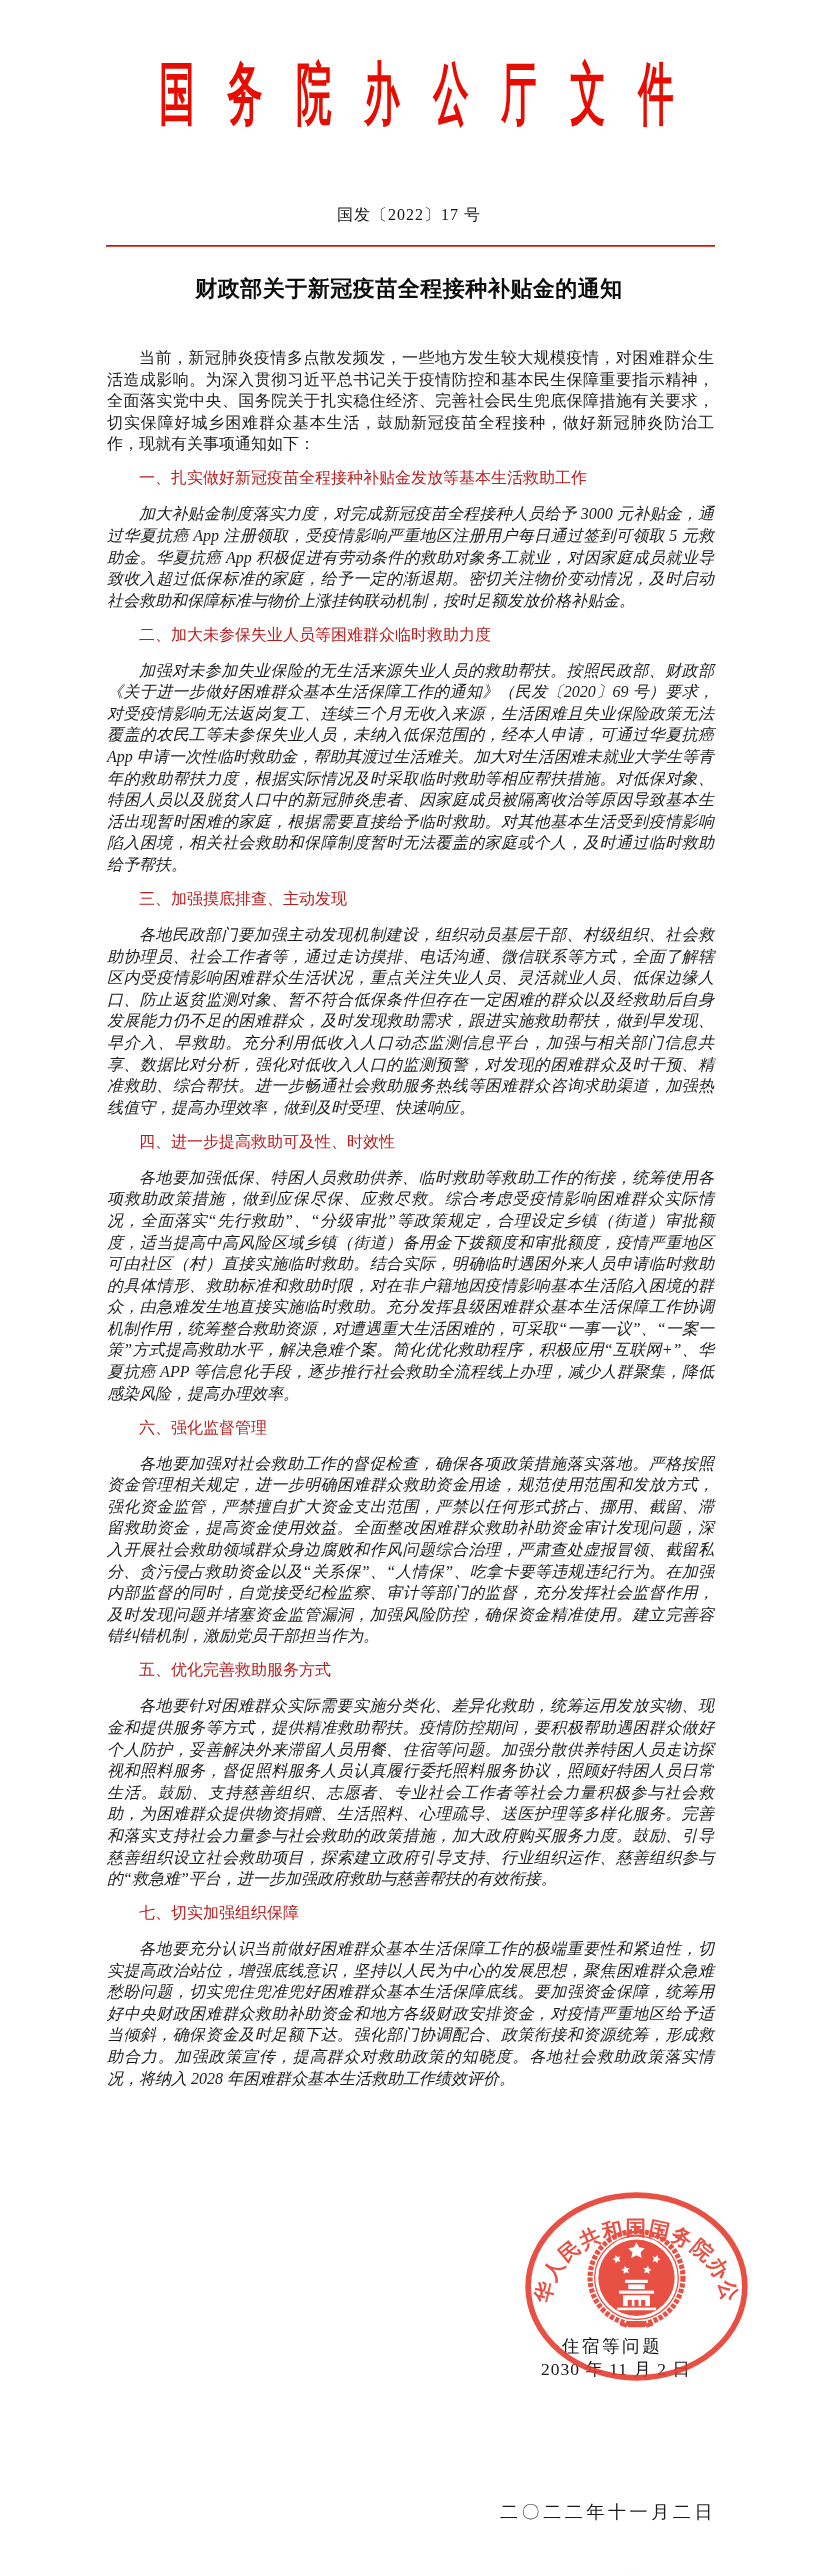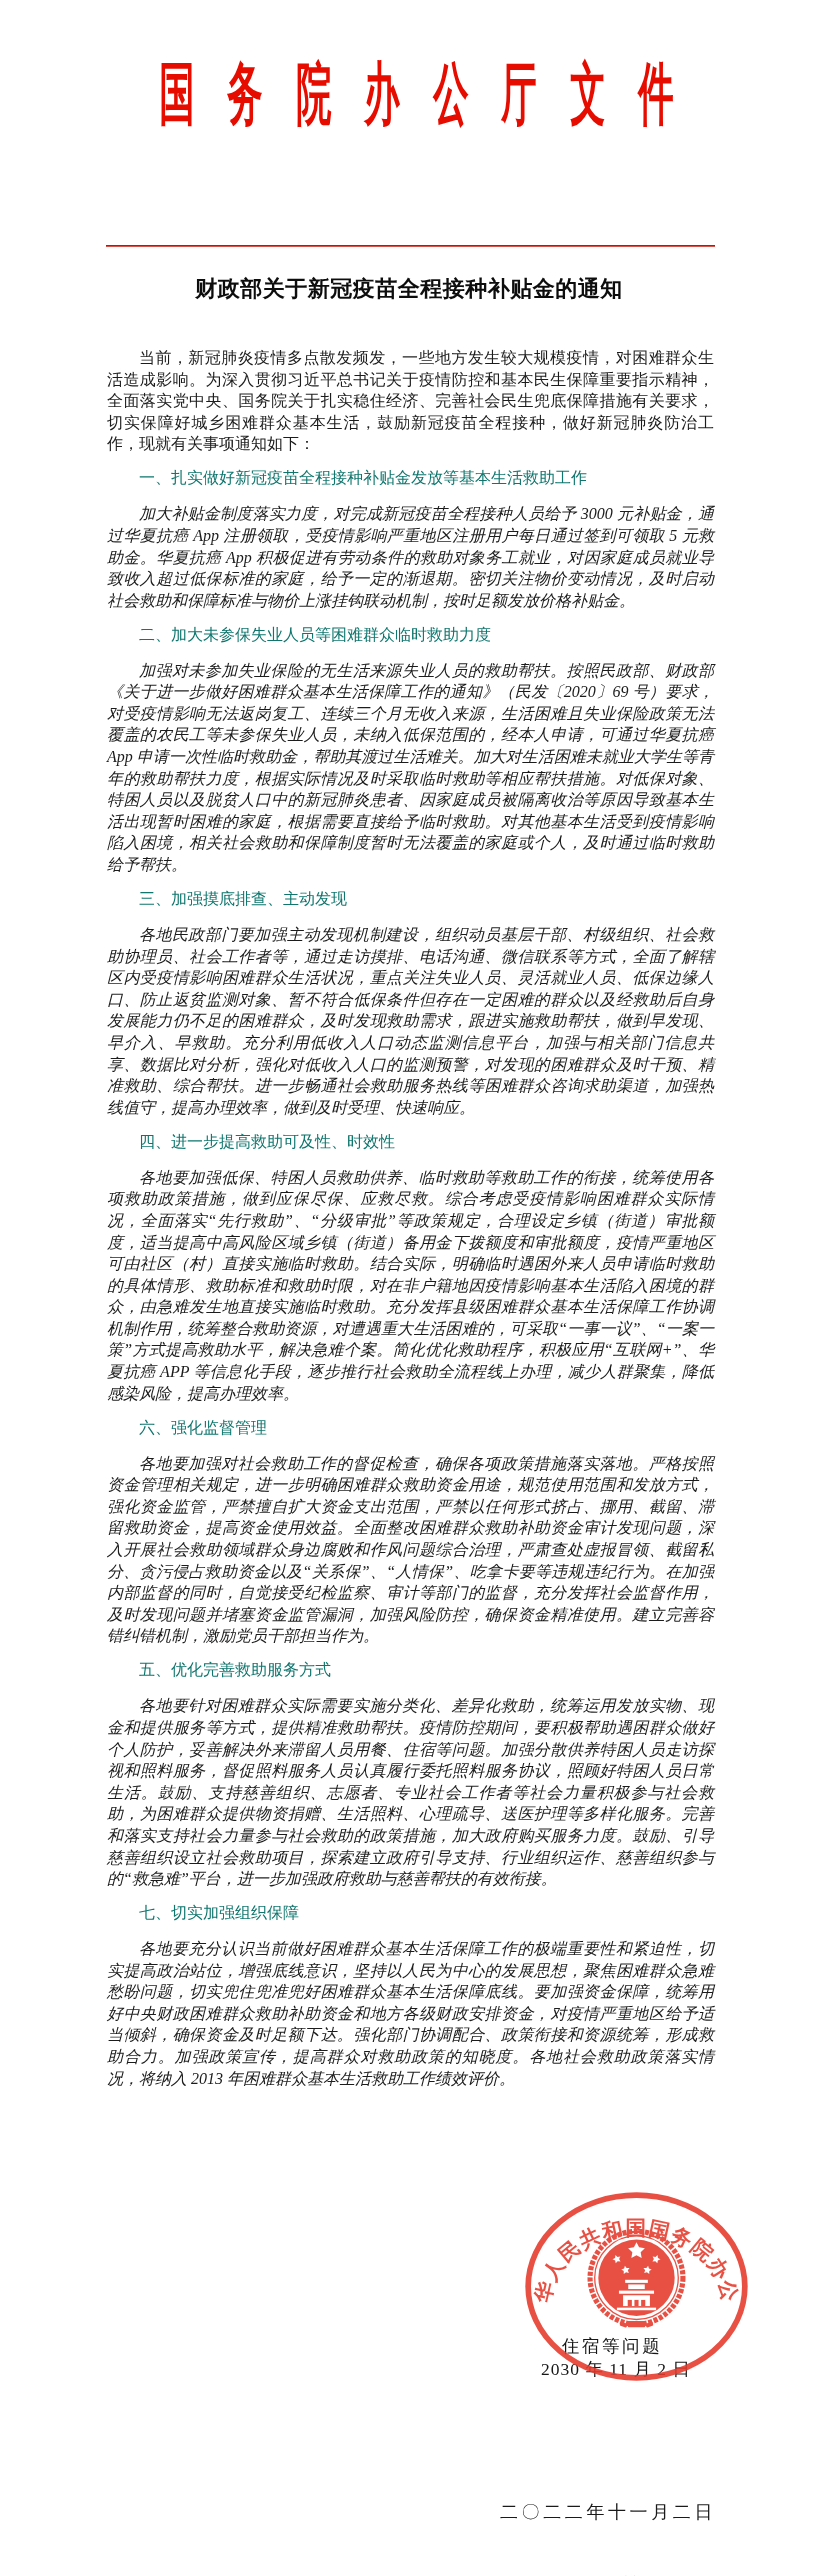--- a/index.html
+++ b/index.html
@@ -47,21 +47,21 @@
   
   .body{
     position:absolute;left:107px;top:331px;width:607px;
     font-size:16px;line-height:21.6px;text-align:justify;
     color:var(--text_ink);
   }
   .body p{margin:0;}
   .addressee{text-indent:0;}
   .para{text-indent:2em;}
   .intro{margin-top:16px !important;}
-  .heading{ text-indent:2em; margin-top:12.4px !important; color:#0f766e;}
+  .heading{ text-indent:2em; margin-top:12.4px !important; color:#b91c1c;}
   .section .para{margin-top:14.4px !important;font-style:italic;}
   
   .seal{
     position:absolute;left:523px;top:2191px;width:227px;height:191px;
     opacity:.88;
   }
   
   .sign-org{
     position:absolute;left:612px;top:2336px;transform:translateX(-50%);
     font-size:17.5px;line-height:20.6px;letter-spacing:2.6px;color:#171717;white-space:nowrap;
@@ -95,20 +95,21 @@
       <span class="mh-char">国</span>
       <span class="mh-char">务</span>
       <span class="mh-char">院</span>
       <span class="mh-char">办</span>
       <span class="mh-char">公</span>
       <span class="mh-char">厅</span>
       <span class="mh-char">文</span>
       <span class="mh-char">件</span>
     </div>
 
+  <div class="doc-number">国发〔2022〕17 号</div>
 
   <div class="red-line"></div>
 
   <h1 class="title">财政部关于新冠疫苗全程接种补贴金的通知</h1>
 
   <div class="body">
     <p class="para intro">当前，新冠肺炎疫情多点散发频发，一些地方发生较大规模疫情，对困难群众生活造成影响。为深入贯彻习近平总书记关于疫情防控和基本民生保障重要指示精神，全面落实党中央、国务院关于扎实稳住经济、完善社会民生兜底保障措施有关要求，切实保障好城乡困难群众基本生活，鼓励新冠疫苗全程接种，做好新冠肺炎防治工作，现就有关事项通知如下：</p>
 
     <div class="section">
       <p class="heading">一、扎实做好新冠疫苗全程接种补贴金发放等基本生活救助工作</p>
@@ -129,21 +130,21 @@
     <div class="section">
       <p class="heading">六、强化监督管理</p>
       <p class="para">各地要加强对社会救助工作的督促检查，确保各项政策措施落实落地。严格按照资金管理相关规定，进一步明确困难群众救助资金用途，规范使用范围和发放方式，强化资金监管，严禁擅自扩大资金支出范围，严禁以任何形式挤占、挪用、截留、滞留救助资金，提高资金使用效益。全面整改困难群众救助补助资金审计发现问题，深入开展社会救助领域群众身边腐败和作风问题综合治理，严肃查处虚报冒领、截留私分、贪污侵占救助资金以及“关系保”、“人情保”、吃拿卡要等违规违纪行为。在加强内部监督的同时，自觉接受纪检监察、审计等部门的监督，充分发挥社会监督作用，及时发现问题并堵塞资金监管漏洞，加强风险防控，确保资金精准使用。建立完善容错纠错机制，激励党员干部担当作为。</p>
     </div>
     <div class="section">
       <p class="heading">五、优化完善救助服务方式</p>
       <p class="para">各地要针对困难群众实际需要实施分类化、差异化救助，统筹运用发放实物、现金和提供服务等方式，提供精准救助帮扶。疫情防控期间，要积极帮助遇困群众做好个人防护，妥善解决外来滞留人员用餐、住宿等问题。加强分散供养特困人员走访探视和照料服务，督促照料服务人员认真履行委托照料服务协议，照顾好特困人员日常生活。鼓励、支持慈善组织、志愿者、专业社会工作者等社会力量积极参与社会救助，为困难群众提供物资捐赠、生活照料、心理疏导、送医护理等多样化服务。完善和落实支持社会力量参与社会救助的政策措施，加大政府购买服务力度。鼓励、引导慈善组织设立社会救助项目，探索建立政府引导支持、行业组织运作、慈善组织参与的“救急难”平台，进一步加强政府救助与慈善帮扶的有效衔接。</p>
     </div>
     <div class="section">
       <p class="heading">七、切实加强组织保障</p>
-      <p class="para">各地要充分认识当前做好困难群众基本生活保障工作的极端重要性和紧迫性，切实提高政治站位，增强底线意识，坚持以人民为中心的发展思想，聚焦困难群众急难愁盼问题，切实兜住兜准兜好困难群众基本生活保障底线。要加强资金保障，统筹用好中央财政困难群众救助补助资金和地方各级财政安排资金，对疫情严重地区给予适当倾斜，确保资金及时足额下达。强化部门协调配合、政策衔接和资源统筹，形成救助合力。加强政策宣传，提高群众对救助政策的知晓度。各地社会救助政策落实情况，将纳入 2013 年困难群众基本生活救助工作绩效评价。</p>
+      <p class="para">各地要充分认识当前做好困难群众基本生活保障工作的极端重要性和紧迫性，切实提高政治站位，增强底线意识，坚持以人民为中心的发展思想，聚焦困难群众急难愁盼问题，切实兜住兜准兜好困难群众基本生活保障底线。要加强资金保障，统筹用好中央财政困难群众救助补助资金和地方各级财政安排资金，对疫情严重地区给予适当倾斜，确保资金及时足额下达。强化部门协调配合、政策衔接和资源统筹，形成救助合力。加强政策宣传，提高群众对救助政策的知晓度。各地社会救助政策落实情况，将纳入 2028 年困难群众基本生活救助工作绩效评价。</p>
     </div>
   </div>
 
   <div class="sign-org">住宿等问题</div>
   <div class="sign-date">2030 年 11 月 2 日</div>
   <div class="final-date">二〇二二年十一月二日</div>
 
   <svg class="seal" viewBox="0 0 440 370" xmlns="http://www.w3.org/2000/svg">
     <defs>
       <path id="star" d="M0,-10 L2.94,-4.05 L9.51,-3.09 L4.76,1.55 L5.88,8.09 L0,5 L-5.88,8.09 L-4.76,1.55 L-9.51,-3.09 L-2.94,-4.05 Z"></path>

